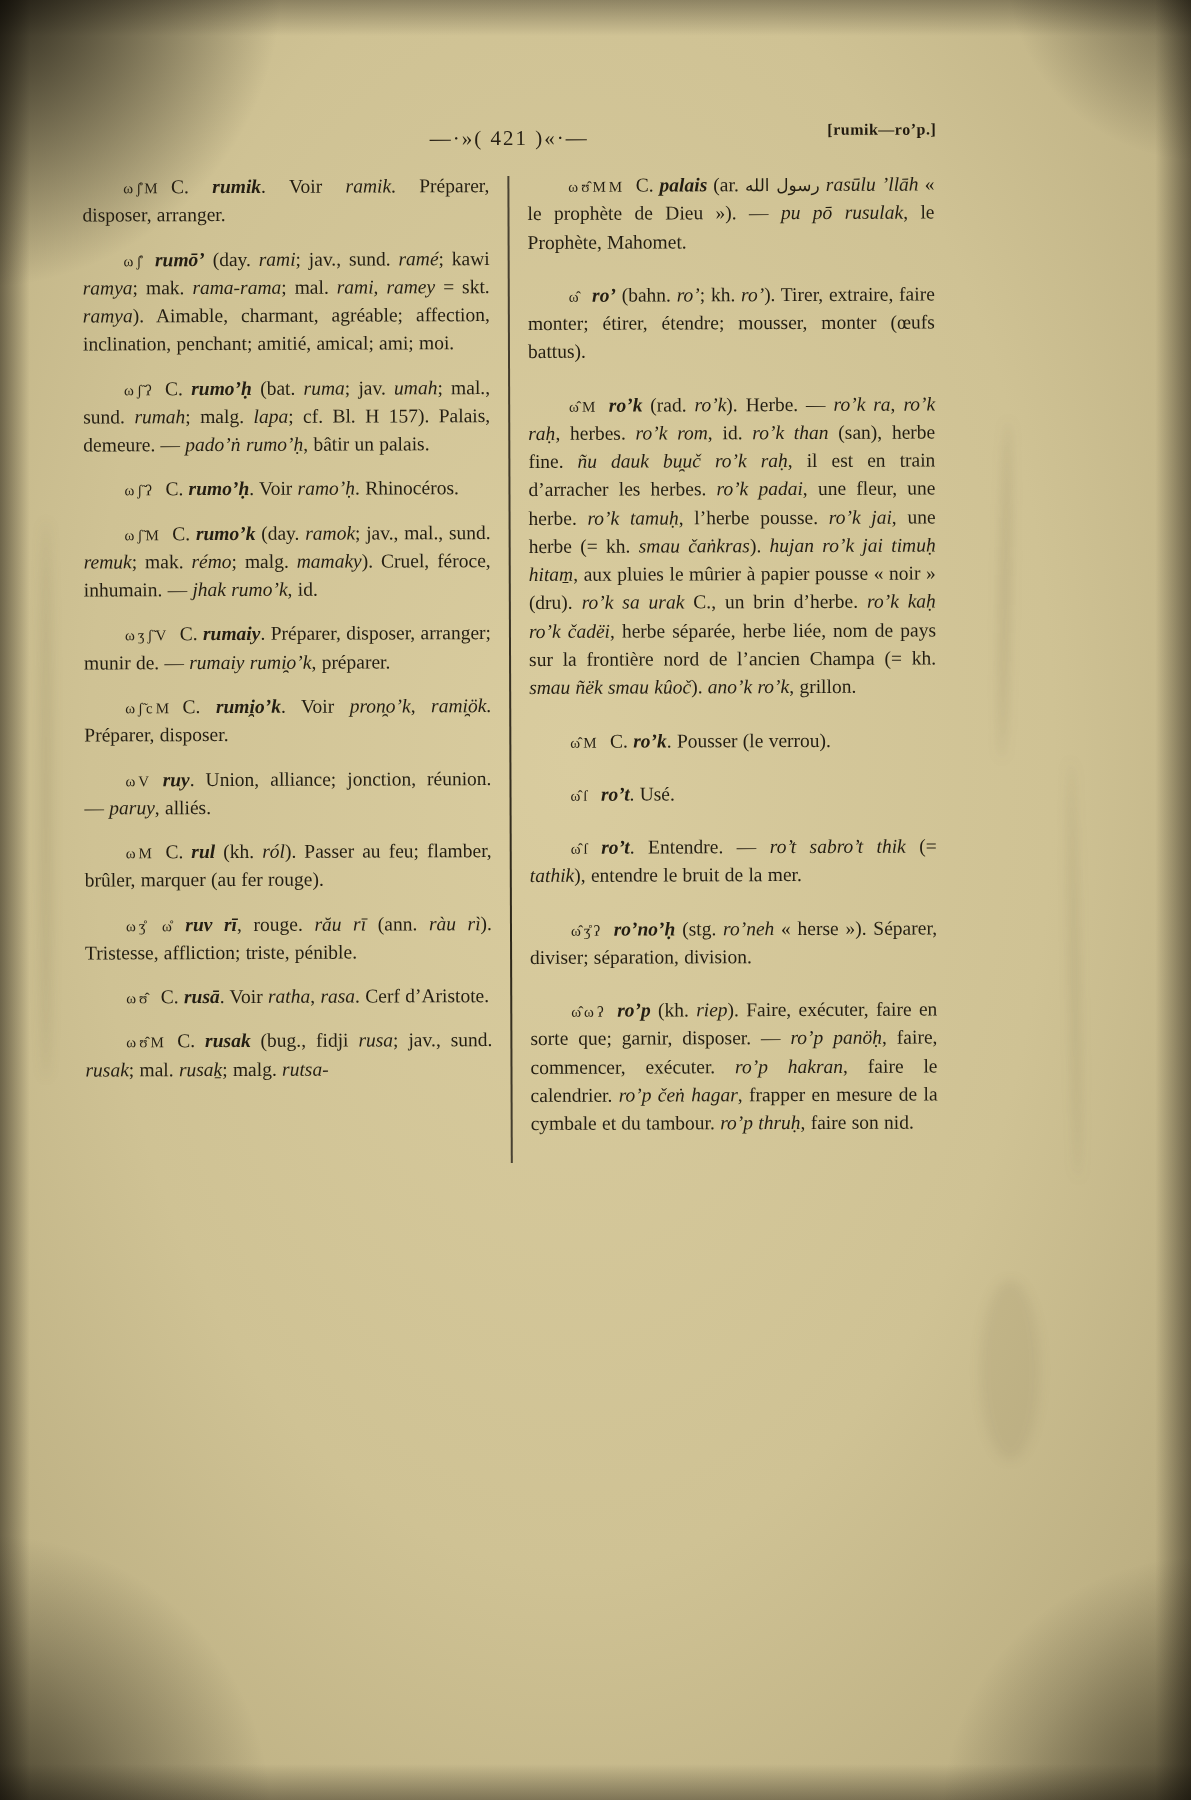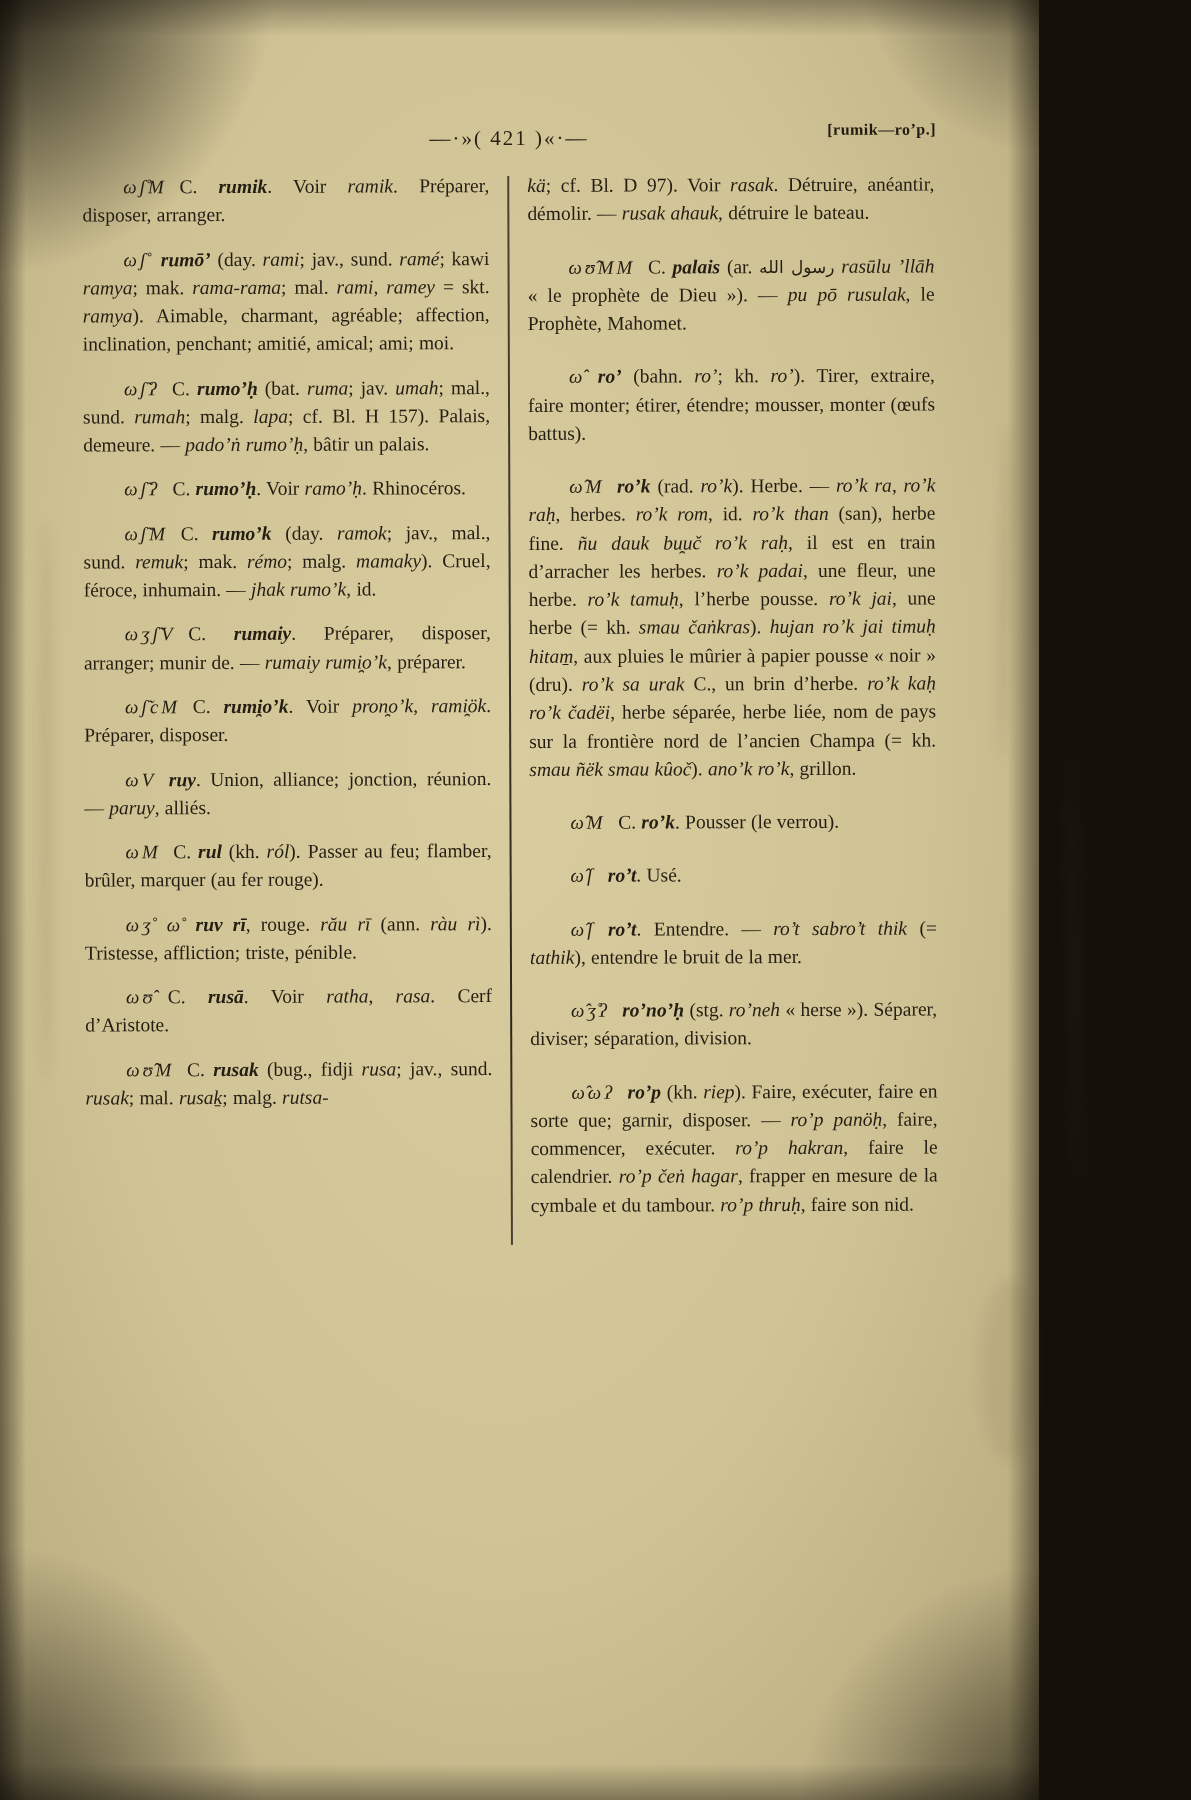--- a/index.html
+++ b/index.html
@@ -2,21 +2,21 @@
 <html><head>
 <meta charset="utf-8">
 <style>
   html,body{margin:0;padding:0;}
   body{
     width:1191px;height:1800px;overflow:hidden;
     background:#15110a;
     font-family:"Liberation Serif","DejaVu Serif",serif;
   }
   .page{
-    position:relative;width:1039px;height:1800px;
+    position:relative;width:1191px;height:1800px;
     background-color:#cfc294;
     background-image:
       radial-gradient(circle at -2% -1%, rgba(10,8,4,.9) 0, rgba(10,8,4,0) 14%),
       radial-gradient(circle at 101% -2%, rgba(10,8,4,.5) 0, rgba(10,8,4,0) 9%),
       radial-gradient(circle at -1% 101%, rgba(10,8,4,.65) 0, rgba(10,8,4,0) 13%),
       radial-gradient(circle at 101% 101%, rgba(10,8,4,.6) 0, rgba(10,8,4,0) 12%),
       linear-gradient(90deg, rgba(20,15,8,.5) 0, rgba(20,15,8,0) 2.5%, rgba(20,15,8,0) 97%, rgba(20,15,8,.5) 100%),
       linear-gradient(0deg, rgba(20,15,8,.4) 0, rgba(20,15,8,0) 2%, rgba(20,15,8,0) 98%, rgba(20,15,8,.35) 100%),
       radial-gradient(ellipse at 48% 42%, #d9cc9f 0%, #cfc294 55%, #bdb083 85%, #a39669 100%);
   }
@@ -45,21 +45,21 @@
     font-size:19.5px;line-height:1.45;color:#241e12;
     word-spacing:.02em;
   }
   [data-col="right"] .entry{margin-bottom:25px;}
   .entry.cont{text-indent:0;}
   .bd{font-weight:bold;font-style:italic;}
   .it{font-style:italic;}
   .rm{font-style:normal;}
   .ar{font-family:"DejaVu Sans",sans-serif;font-size:17px;direction:rtl;unicode-bidi:embed;margin-top:26px;}
   .cham{
-    font-style:italic;letter-spacing:3px;font-size:19px;color:#241e12;
+    letter-spacing:3px;font-size:15px;color:#241e12;
     white-space:nowrap;
   }
 </style>
 </head>
 <body>
 
 <div class="page">
   <div class="smudge sm1"></div>
   <div class="smudge sm2"></div>
   <div class="smudge sm3"></div>
@@ -80,21 +80,20 @@
           <p class="entry"><span class="cham">ωʒʃ̃V </span><span class="rm">C. </span><span class="bd">rumaiy</span><span class="rm">. Préparer, disposer, arranger; munir de. — </span><span class="it">rumaiy rumi̯o’k</span><span class="rm">, préparer.</span></p>
           <p class="entry"><span class="cham">ωʃ̃cM </span><span class="rm">C. </span><span class="bd">rumi̯o’k</span><span class="rm">. Voir </span><span class="it">pron̯o’k</span><span class="rm">, </span><span class="it">rami̯ök</span><span class="rm">. Préparer, disposer.</span></p>
           <p class="entry"><span class="cham">ωV </span><span class="bd">ruy</span><span class="rm">. Union, alliance; jonction, réunion. — </span><span class="it">paruy</span><span class="rm">, alliés.</span></p>
           <p class="entry"><span class="cham">ωM </span><span class="rm">C. </span><span class="bd">rul</span><span class="rm"> (kh. </span><span class="it">ról</span><span class="rm">). Passer au feu; flamber, brûler, marquer (au fer rouge).</span></p>
           <p class="entry"><span class="cham">ωʒ̊ ω̊ </span><span class="bd">ruv rī</span><span class="rm">, rouge. </span><span class="it">rău rī</span><span class="rm"> (ann. </span><span class="it">ràu rì</span><span class="rm">). Tristesse, affliction; triste, pénible.</span></p>
           <p class="entry"><span class="cham">ωʊ̂ </span><span class="rm">C. </span><span class="bd">rusā</span><span class="rm">. Voir </span><span class="it">ratha</span><span class="rm">, </span><span class="it">rasa</span><span class="rm">. Cerf d’Aristote.</span></p>
           <p class="entry"><span class="cham">ωʊ̂M </span><span class="rm">C. </span><span class="bd">rusak</span><span class="rm"> (bug., fidji </span><span class="it">rusa</span><span class="rm">; jav., sund. </span><span class="it">rusak</span><span class="rm">; mal. </span><span class="it">rusak̠</span><span class="rm">; malg. </span><span class="it">rutsa-</span></p>
         </div>
       <div class="col-divider"></div>
       <div class="col" data-col="right">
-          <p class="entry cont"><span class="it">kä</span><span class="rm">; cf. Bl. D 97). Voir </span><span class="it">rasak</span><span class="rm">. Détruire, anéantir, démolir. — </span><span class="it">rusak ahauk</span><span class="rm">, détruire le bateau.</span></p>
           <p class="entry"><span class="cham">ωʊ̂MM </span><span class="rm">C. </span><span class="bd">palais</span><span class="rm"> (ar. </span><span class="ar">رسول الله</span><span class="rm"> </span><span class="it">rasūlu ’llāh</span><span class="rm"> « le prophète de Dieu »). — </span><span class="it">pu pō rusulak</span><span class="rm">, le Prophète, Mahomet.</span></p>
           <p class="entry"><span class="cham">ω̂ </span><span class="bd">ro’</span><span class="rm"> (bahn. </span><span class="it">ro’</span><span class="rm">; kh. </span><span class="it">ro’</span><span class="rm">). Tirer, extraire, faire monter; étirer, étendre; mousser, monter (œufs battus).</span></p>
           <p class="entry"><span class="cham">ω̂M </span><span class="bd">ro’k</span><span class="rm"> (rad. </span><span class="it">ro’k</span><span class="rm">). Herbe. — </span><span class="it">ro’k ra</span><span class="rm">, </span><span class="it">ro’k raḥ</span><span class="rm">, herbes. </span><span class="it">ro’k rom</span><span class="rm">, id. </span><span class="it">ro’k than</span><span class="rm"> (san), herbe fine. </span><span class="it">ñu dauk bu̯uč ro’k raḥ</span><span class="rm">, il est en train d’arracher les herbes. </span><span class="it">ro’k padai</span><span class="rm">, une fleur, une herbe. </span><span class="it">ro’k tamuḥ</span><span class="rm">, l’herbe pousse. </span><span class="it">ro’k jai</span><span class="rm">, une herbe (= kh. </span><span class="it">smau čaṅkras</span><span class="rm">). </span><span class="it">hujan ro’k jai timuḥ hitam̱</span><span class="rm">, aux pluies le mûrier à papier pousse « noir » (dru). </span><span class="it">ro’k sa urak</span><span class="rm"> C., un brin d’herbe. </span><span class="it">ro’k kaḥ ro’k čadëi</span><span class="rm">, herbe séparée, herbe liée, nom de pays sur la frontière nord de l’ancien Champa (= kh. </span><span class="it">smau ñëk smau kûoč</span><span class="rm">). </span><span class="it">ano’k ro’k</span><span class="rm">, grillon.</span></p>
           <p class="entry"><span class="cham">ω̂M </span><span class="rm">C. </span><span class="bd">ro’k</span><span class="rm">. Pousser (le verrou).</span></p>
           <p class="entry"><span class="cham">ω̂ſ </span><span class="bd">ro’t</span><span class="rm">. Usé.</span></p>
           <p class="entry"><span class="cham">ω̂ſ </span><span class="bd">ro’t</span><span class="rm">. Entendre. — </span><span class="it">ro’t sabro’t thik</span><span class="rm"> (= </span><span class="it">tathik</span><span class="rm">), entendre le bruit de la mer.</span></p>
           <p class="entry"><span class="cham">ω̂ʒ̊ʔ </span><span class="bd">ro’no’ḥ</span><span class="rm"> (stg. </span><span class="it">ro’neh</span><span class="rm"> « herse »). Séparer, diviser; séparation, division.</span></p>
           <p class="entry"><span class="cham">ω̂ωʔ </span><span class="bd">ro’p</span><span class="rm"> (kh. </span><span class="it">riep</span><span class="rm">). Faire, exécuter, faire en sorte que; garnir, disposer. — </span><span class="it">ro’p panöḥ</span><span class="rm">, faire, commencer, exécuter. </span><span class="it">ro’p hakran</span><span class="rm">, faire le calendrier. </span><span class="it">ro’p čeṅ hagar</span><span class="rm">, frapper en mesure de la cymbale et du tambour. </span><span class="it">ro’p thruḥ</span><span class="rm">, faire son nid.</span></p>
         </div>
     </div>

